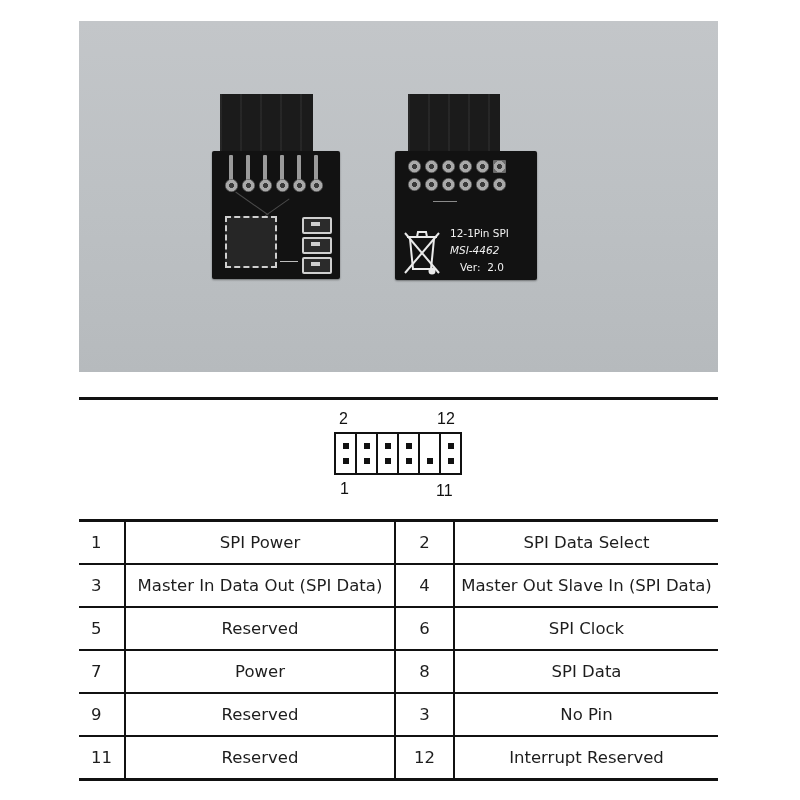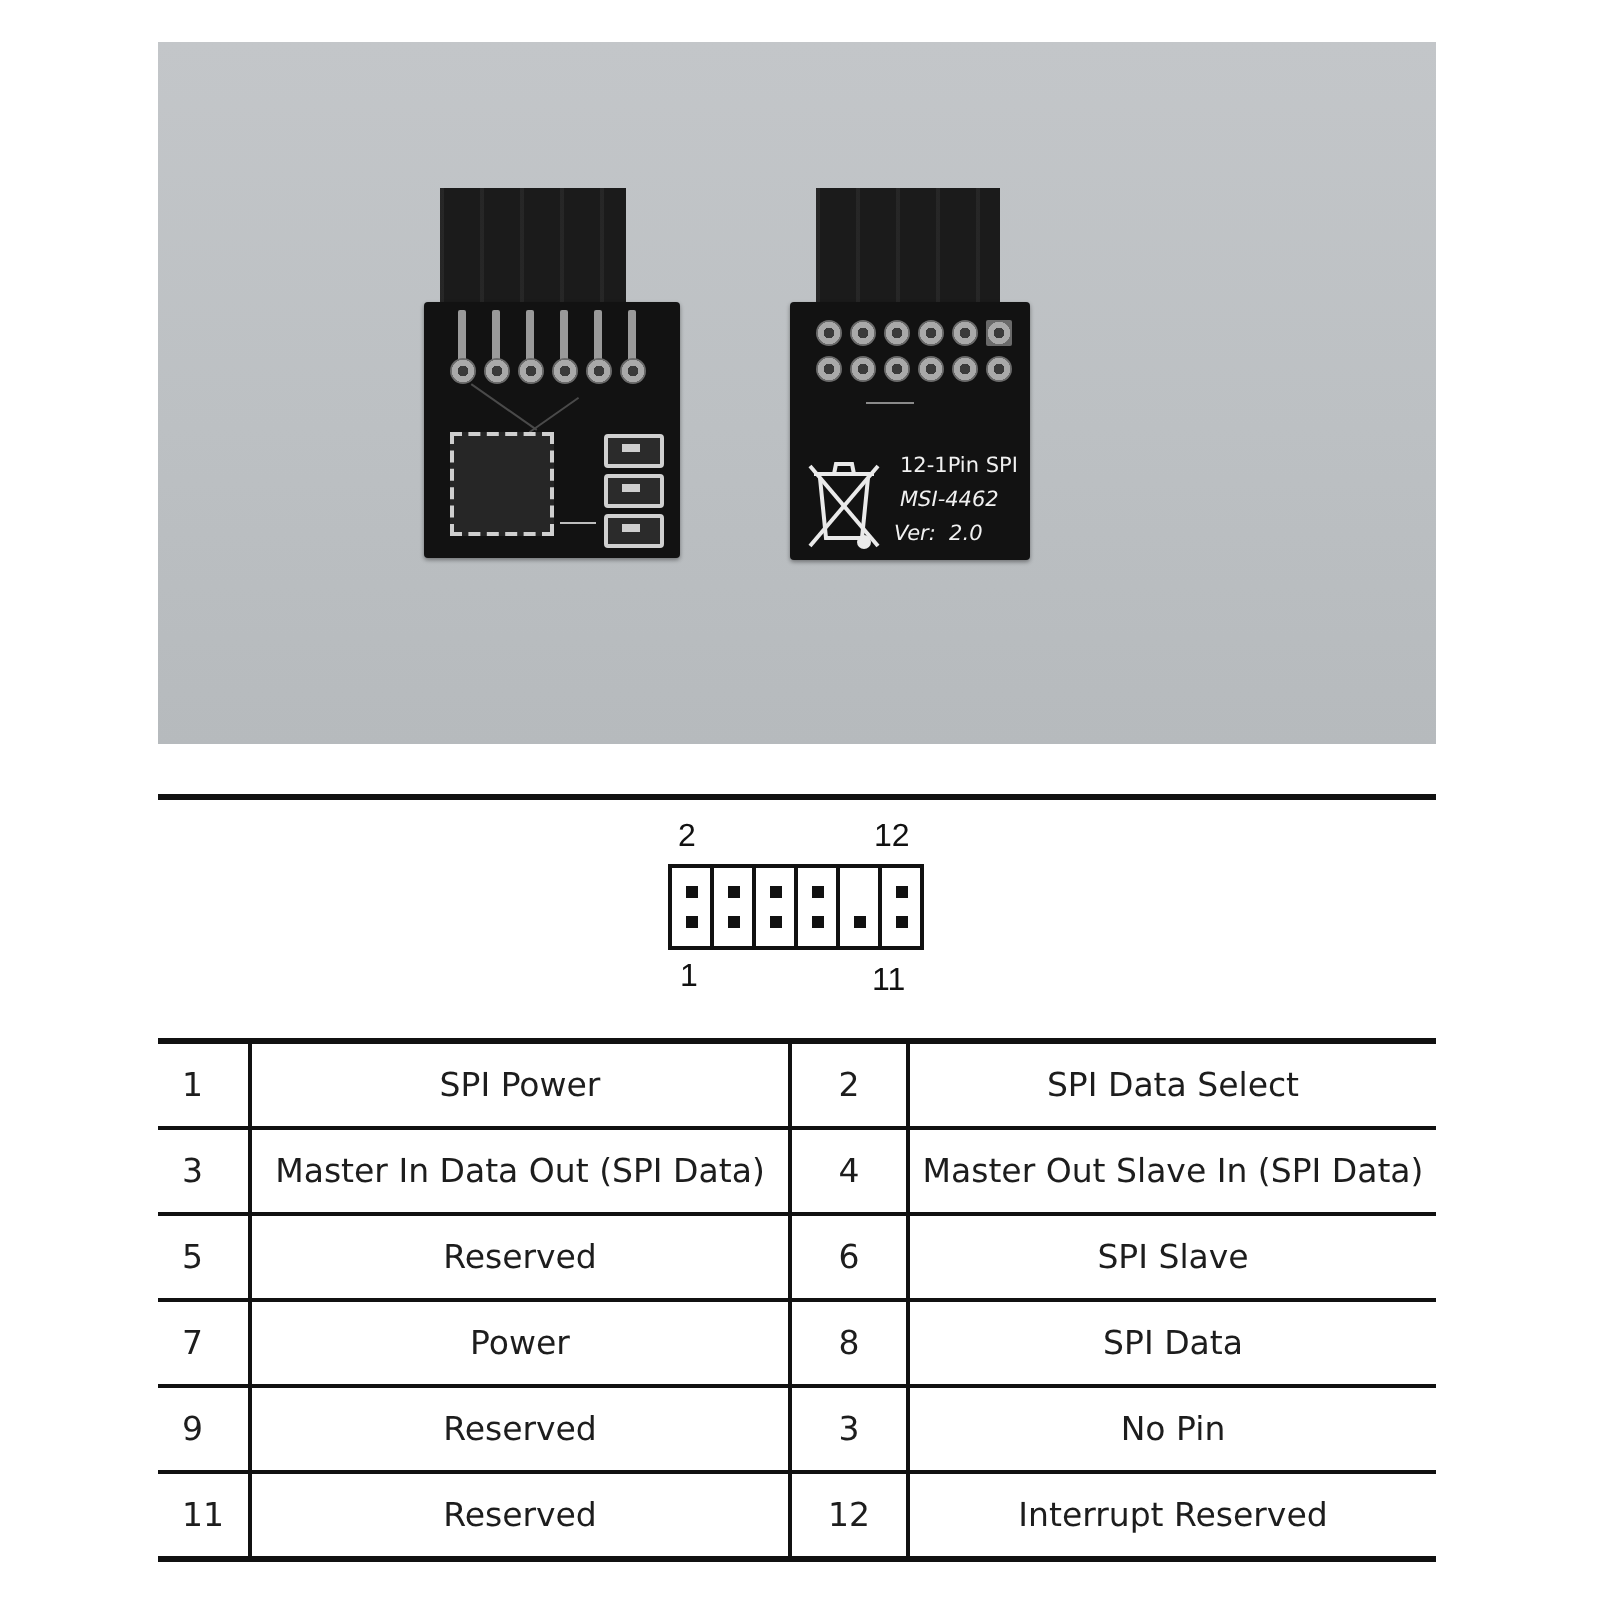--- a/index.html
+++ b/index.html
@@ -71,21 +71,21 @@
       <div class="chip" style="left:13px; top:65px; width:48px; height:48px;"></div>
       <div class="smd" style="left:90px; top:66px;"></div>
       <div class="smd" style="left:90px; top:86px;"></div>
       <div class="smd" style="left:90px; top:106px;"></div>
       <div class="trace" style="left:68px; top:110px; width:18px; background:#bdbdbd;"></div>
     </div>
   </div>
 
   <div class="board" style="left:316px; top:73px; width:130px; height:190px;">
     <div class="hdr" style="left:13px; top:0; width:92px; height:60px;"></div>
-    <div class="pcb" style="left:0; top:57px; width:120px; height:129px;">
+    <div class="pcb" style="left:0; top:57px; width:142px; height:129px;">
       <div class="pad" style="left:13px; top:9px;"></div>
       <div class="pad" style="left:30px; top:9px;"></div>
       <div class="pad" style="left:47px; top:9px;"></div>
       <div class="pad" style="left:64px; top:9px;"></div>
       <div class="pad" style="left:81px; top:9px;"></div>
       <div class="pad sq" style="left:98px; top:9px;"></div>
       <div class="pad" style="left:13px; top:27px;"></div>
       <div class="pad" style="left:30px; top:27px;"></div>
       <div class="pad" style="left:47px; top:27px;"></div>
       <div class="pad" style="left:64px; top:27px;"></div>
@@ -99,21 +99,21 @@
           <path d="M16 12 L17 7 L25 7 L26 12"></path>
           <path d="M9 14 L12 44 L30 44 L33 14"></path>
           <path d="M4 8 L38 48"></path>
           <path d="M38 8 L4 48"></path>
         </g>
         <circle cx="31" cy="46" r="3.5" fill="#eaeaea"></circle>
       </svg>
 
       <div class="silk" style="left:55px; top:75px;">12-1Pin SPI</div>
       <div class="silk" style="left:55px; top:92px;font-style:italic;">MSI-4462</div>
-      <div class="silk" style="left:52px; top:109px;font-style:italic;">Ver:  2.0</div>
+      <div class="silk" style="left:65px; top:109px;">Ver:  2.0</div>
     </div>
   </div>
 </div>
 
 <div class="rule" style="top:397px;"></div>
 
 <div class="lbl" style="left:339px; top:410px;">2</div>
 <div class="lbl" style="left:437px; top:410px;">12</div>
 <div class="diagram">
   <div class="col">
@@ -154,21 +154,21 @@
     <tr>
       <td class="num b-r">3</td>
       <td class="desc1 b-r">Master In Data Out (SPI Data)</td>
       <td class="num2 b-r">4</td>
       <td>Master Out Slave In (SPI Data)</td>
     </tr>
     <tr>
       <td class="num b-r">5</td>
       <td class="desc1 b-r">Reserved</td>
       <td class="num2 b-r">6</td>
-      <td>SPI Slave</td>
+      <td>SPI Clock</td>
     </tr>
     <tr>
       <td class="num b-r">7</td>
       <td class="desc1 b-r">Power</td>
       <td class="num2 b-r">8</td>
       <td>SPI Data</td>
     </tr>
     <tr>
       <td class="num b-r">9</td>
       <td class="desc1 b-r">Reserved</td>

